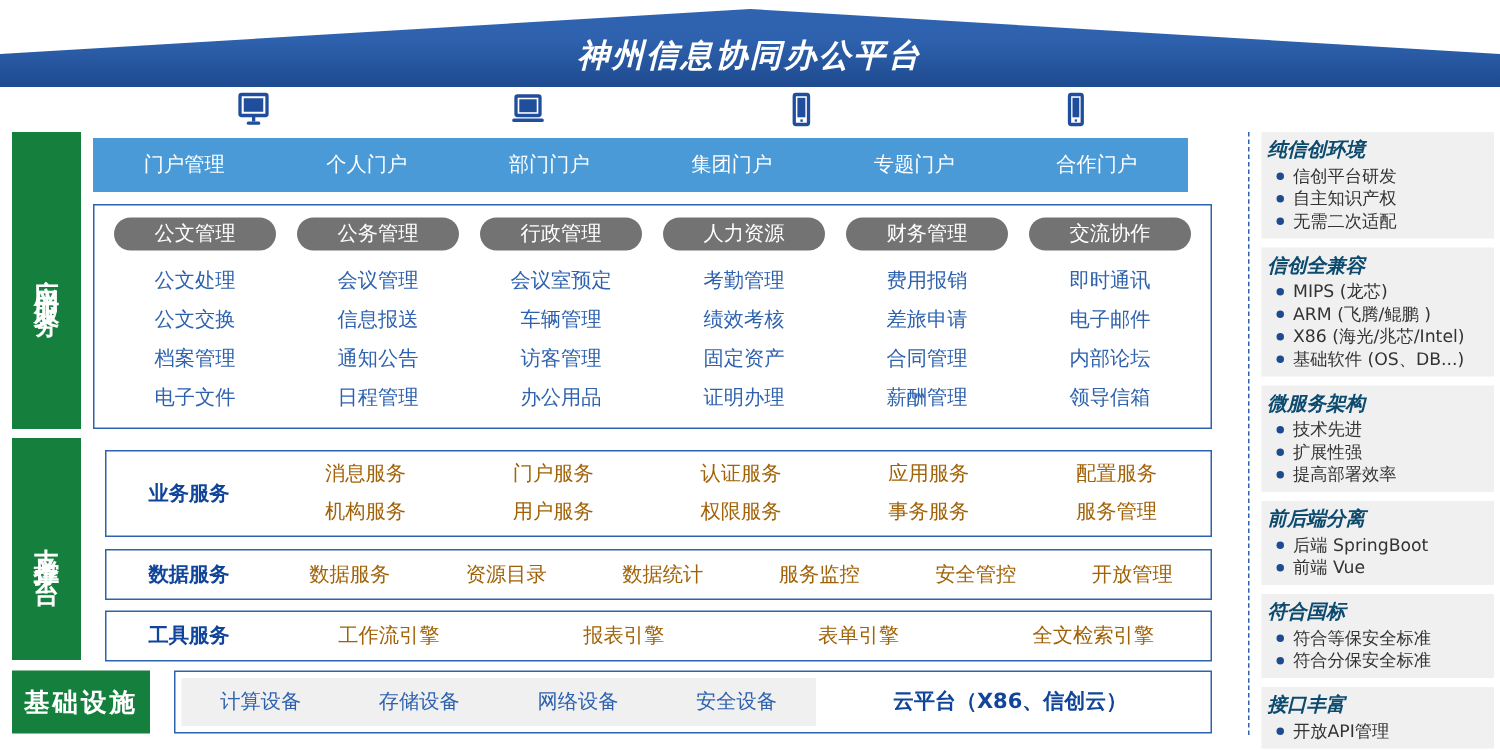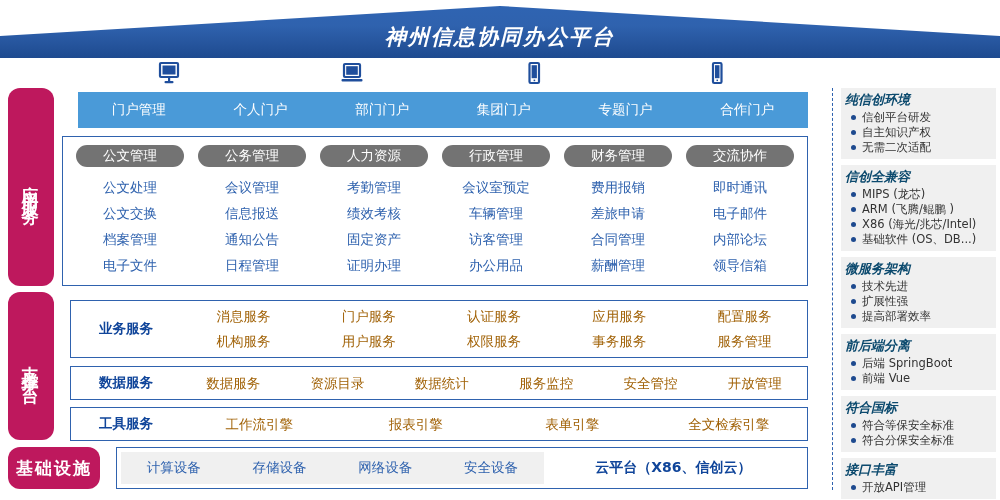--- a/index.html
+++ b/index.html
@@ -26,31 +26,31 @@
     font-style: italic;
   }
 
   
   .devices { position: absolute; left: 78px; top: 60px; width: 730px; height: 30px; display: flex; }
   .dev-cell { flex: 1; display: flex; align-items: center; justify-content: center; }
   .dev-icon { color: #1f4e9c; }
 
   
   .rail {
-    position: absolute; background: #be185d; color: #fff;
-    font-weight: bold; display: flex; align-items: center; justify-content: center; border-radius: 12px;
+    position: absolute; background: #15803d; color: #fff;
+    font-weight: bold; display: flex; align-items: center; justify-content: center;
   }
   .rail-vert { writing-mode: vertical-rl; letter-spacing: 7px; font-size: 17px; }
   .rail-app  { left: 8px; top: 88px;  width: 46px; height: 198px; }
   .rail-sup  { left: 8px; top: 292px; width: 46px; height: 148px; }
   .rail-inf  { left: 8px; top: 447px; width: 92px; height: 42px; font-size: 17px; letter-spacing: 2px; }
 
   
   .portal-bar {
-    position: absolute; left: 78px; top: 92px; width: 730px; height: 36px;
+    position: absolute; left: 62px; top: 92px; width: 730px; height: 36px;
     background: #4a9ad8; display: flex; align-items: center;
   }
   .portal-item {
     flex: 1; text-align: center; color: #ffffff; font-size: 13.5px;
   }
 
   
   .app-box {
     position: absolute; left: 62px; top: 136px; width: 746px; height: 150px;
     border: 1.5px solid #2f62ae; background: #fff;
@@ -186,32 +186,32 @@
       <div class="app-item">电子文件</div>
     </div>
     <div class="app-col">
       <div class="app-pill">公务管理</div>
       <div class="app-item">会议管理</div>
       <div class="app-item">信息报送</div>
       <div class="app-item">通知公告</div>
       <div class="app-item">日程管理</div>
     </div>
     <div class="app-col">
+      <div class="app-pill">行政管理</div>
+      <div class="app-item">会议室预定</div>
+      <div class="app-item">车辆管理</div>
+      <div class="app-item">访客管理</div>
+      <div class="app-item">办公用品</div>
+    </div>
+    <div class="app-col">
       <div class="app-pill">人力资源</div>
       <div class="app-item">考勤管理</div>
       <div class="app-item">绩效考核</div>
       <div class="app-item">固定资产</div>
       <div class="app-item">证明办理</div>
-    </div>
-    <div class="app-col">
-      <div class="app-pill">行政管理</div>
-      <div class="app-item">会议室预定</div>
-      <div class="app-item">车辆管理</div>
-      <div class="app-item">访客管理</div>
-      <div class="app-item">办公用品</div>
     </div>
     <div class="app-col">
       <div class="app-pill">财务管理</div>
       <div class="app-item">费用报销</div>
       <div class="app-item">差旅申请</div>
       <div class="app-item">合同管理</div>
       <div class="app-item">薪酬管理</div>
     </div>
     <div class="app-col">
       <div class="app-pill">交流协作</div>

